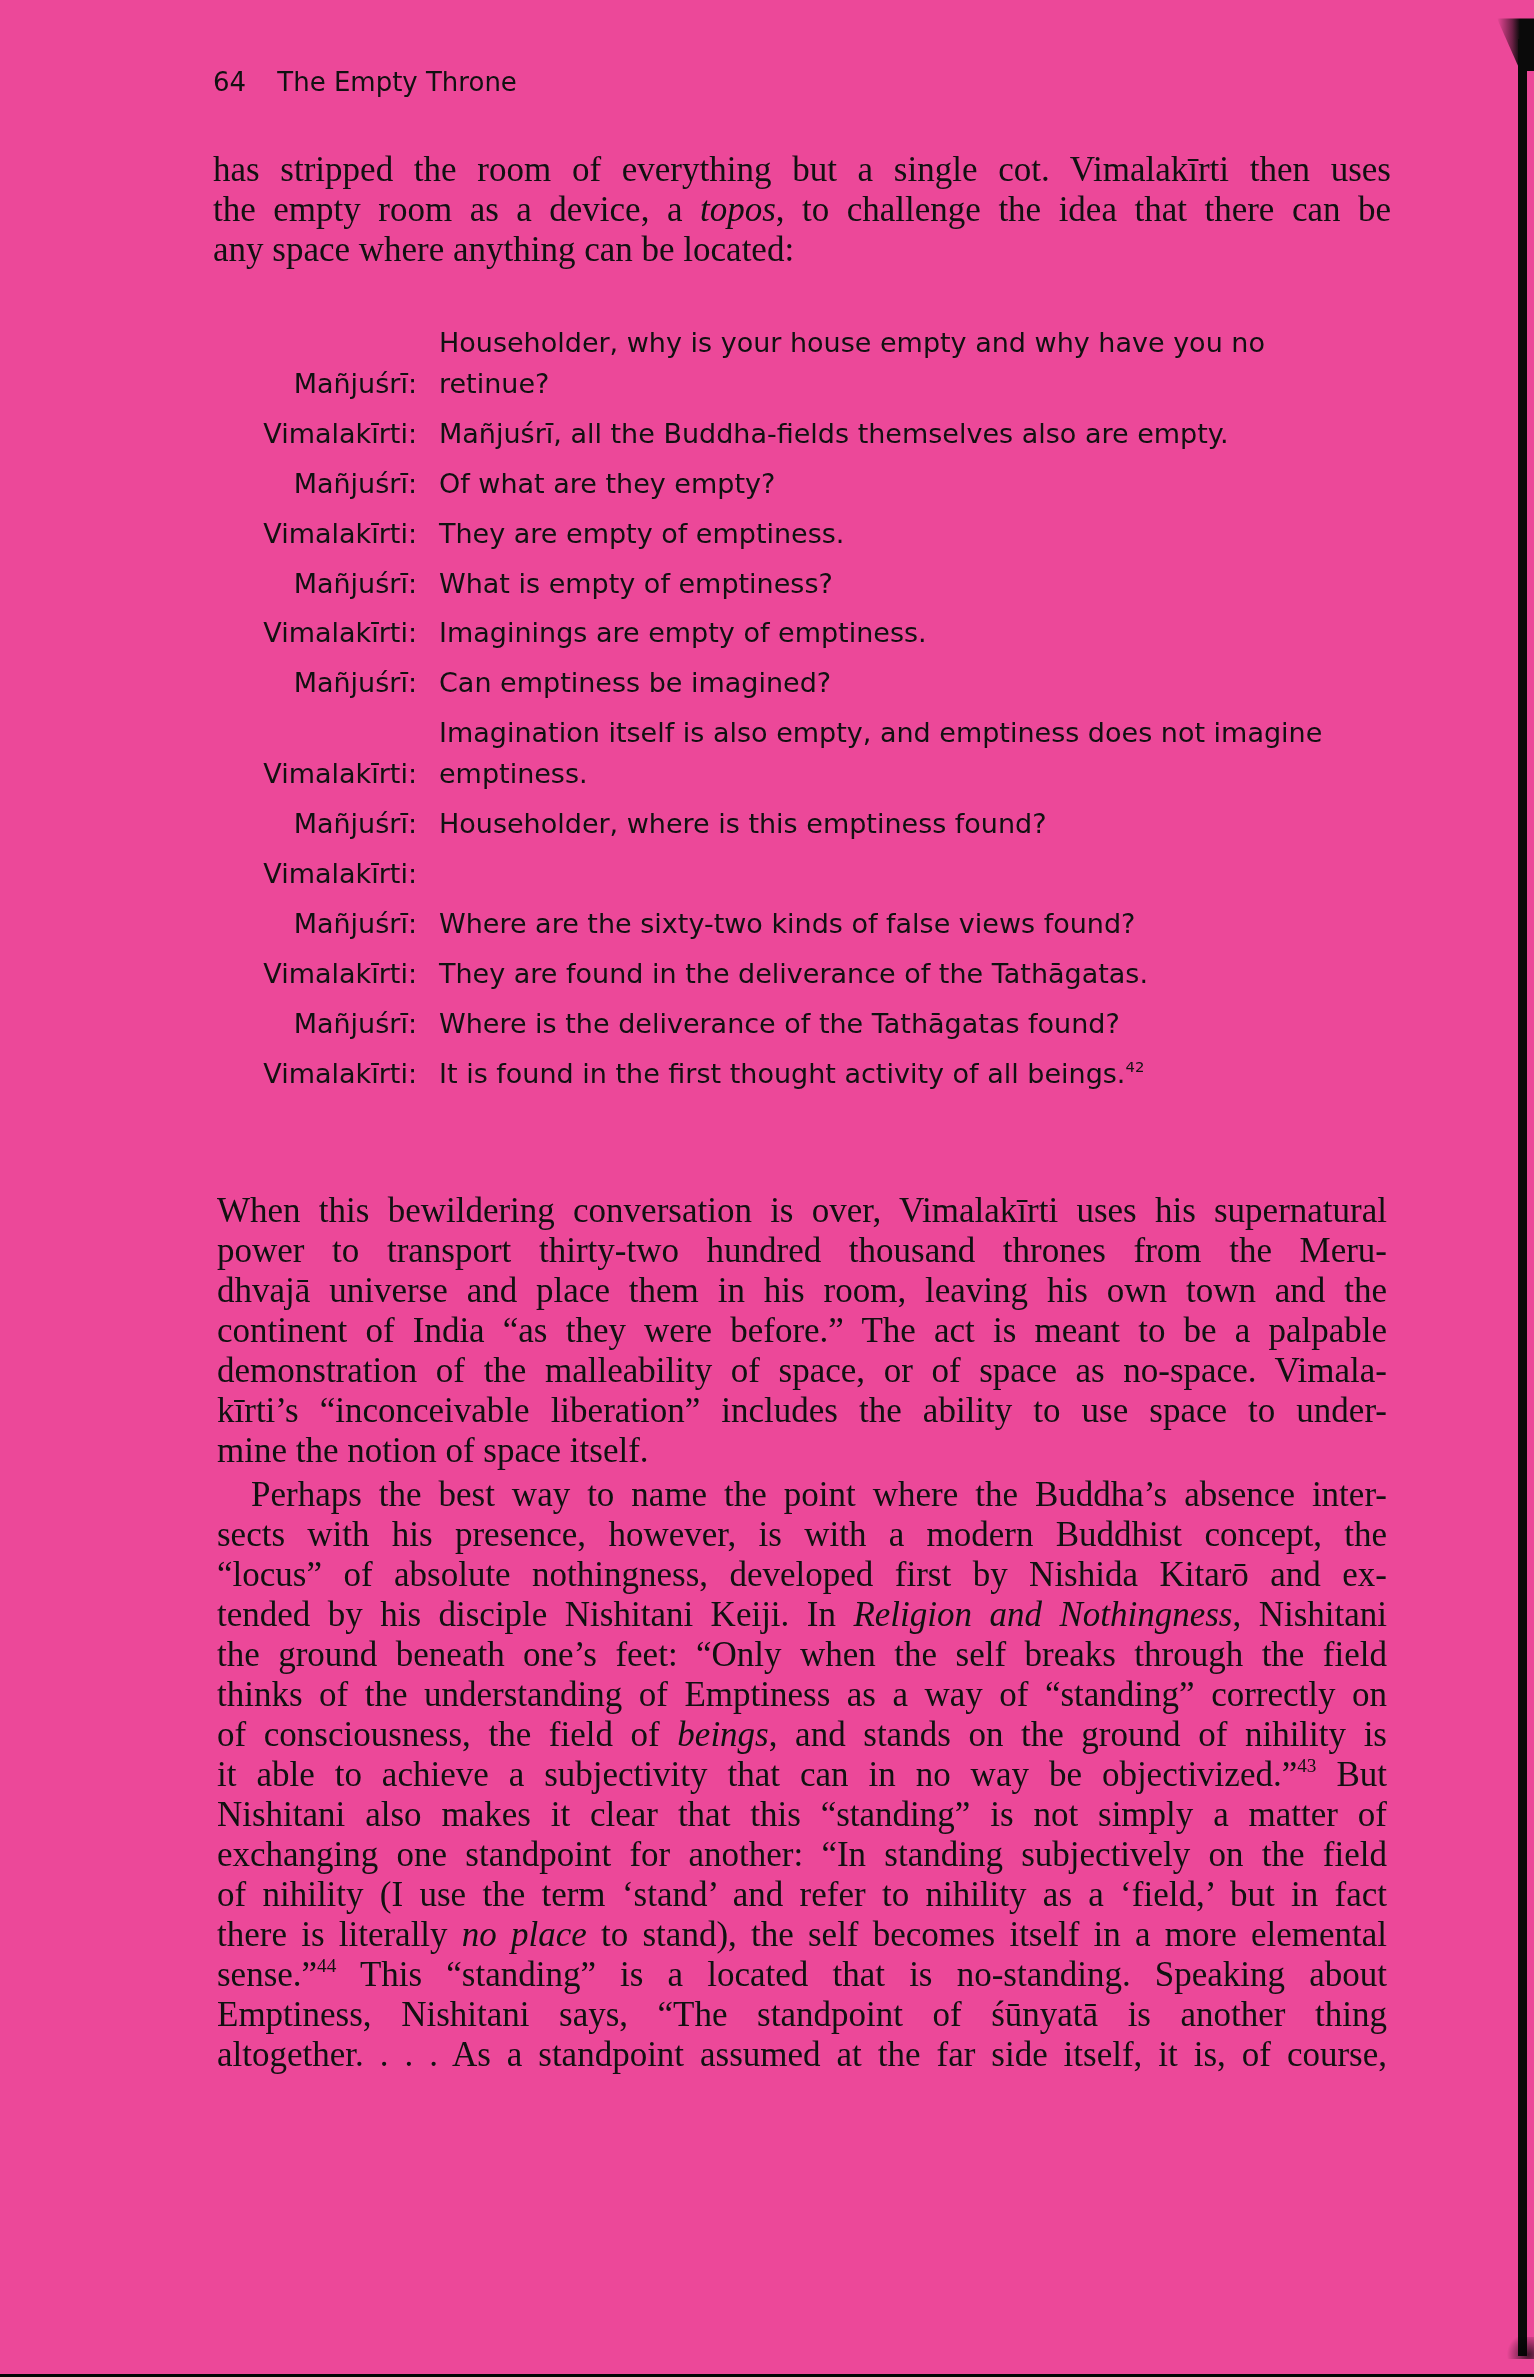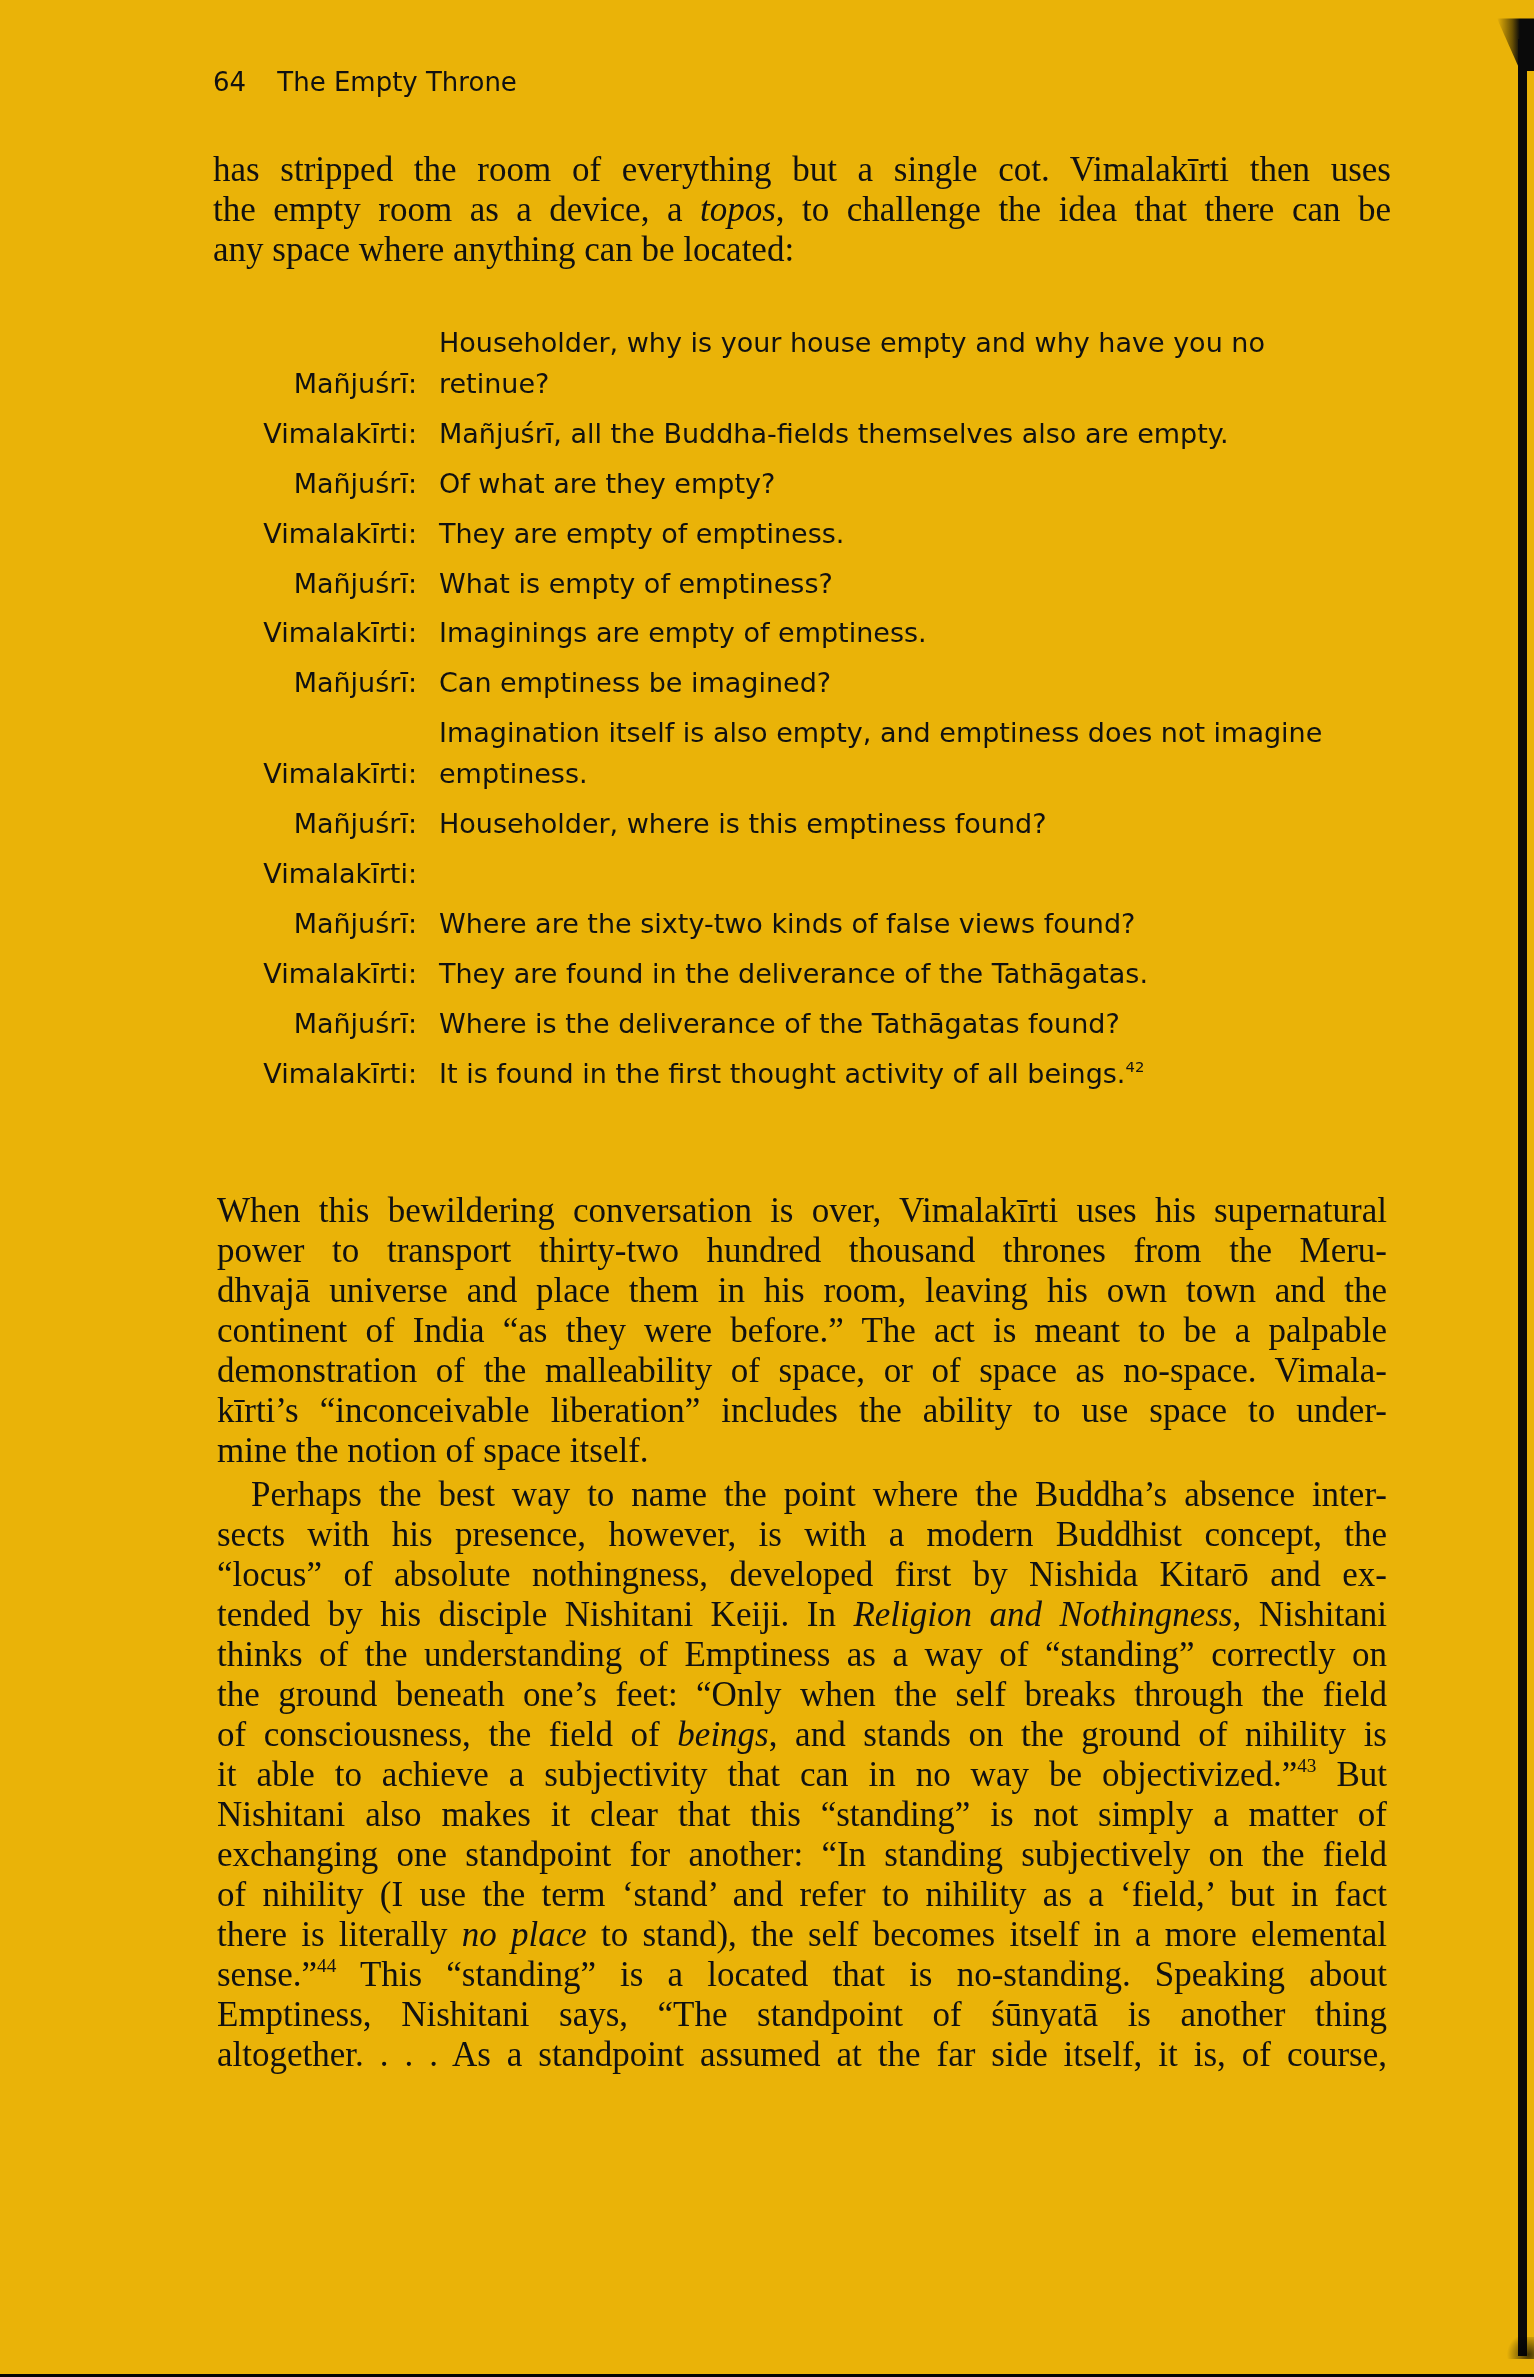--- a/index.html
+++ b/index.html
@@ -1,18 +1,18 @@
 <!DOCTYPE html>
 <html style="font-size:10.5px"><head>
 <meta charset="utf-8">
 <style>
   html, body { margin: 0; padding: 0; background: #ffffff; }
   body { width: 1535px; height: 2377px; position: relative; overflow: hidden; color: #111111; }
 
-  .page { position: absolute; left: 0; top: 0; width: 1535px; height: 2377px; background: #eab308; }
+  .page { position: absolute; left: 0; top: 0; width: 1535px; height: 2377px; background: #ec4899; }
 
   
   .edge-bar { position: absolute; left: 1518px; top: 39px; width: 9.2px; height: 2317px; background: #0a0a0a; }
   .edge-bar-top { position: absolute; left: 1497px; top: 18.4px; width: 38px; height: 53px;
     background: linear-gradient(90deg, rgba(0,0,0,0) 0%, rgba(0,0,0,0.55) 40%, #0a0a0a 60%, #0a0a0a 100%);
     clip-path: polygon(0 0, 100% 0, 100% 100%, 62% 100%); }
   .edge-bar-bottom { position: absolute; left: 1503px; top: 2337px; width: 31.5px; height: 22px;
     background: radial-gradient(circle at 80% 80%, rgba(0,0,0,0.7), rgba(0,0,0,0) 70%); }
   .bottom-rule { position: absolute; left: 0; top: 2374px; width: 1535px; height: 3.9px; background: #050505; }
 
@@ -129,22 +129,22 @@
       <span class="line">continent of India “as they were before.” The act is meant to be a palpable</span>
       <span class="line">demonstration of the malleability of space, or of space as no-space. Vimala-</span>
       <span class="line">kīrti’s “inconceivable liberation” includes the ability to use space to under-</span>
       <span class="line last">mine the notion of space itself.</span>
     </p>
     <p>
       <span class="line" style="padding-left:34px">Perhaps the best way to name the point where the Buddha’s absence inter-</span>
       <span class="line">sects with his presence, however, is with a modern Buddhist concept, the</span>
       <span class="line">“locus” of absolute nothingness, developed first by Nishida Kitarō and ex-</span>
       <span class="line"><span>tended by his disciple Nishitani Keiji. In </span><em>Religion and Nothingness</em><span>, Nishitani</span></span>
+      <span class="line">the ground beneath one’s feet: “Only when the self breaks through the field</span>
       <span class="line">thinks of the understanding of Emptiness as a way of “standing” correctly on</span>
-      <span class="line">the ground beneath one’s feet: “Only when the self breaks through the field</span>
       <span class="line"><span>of consciousness, the field of </span><em>beings</em><span>, and stands on the ground of nihility is</span></span>
       <span class="line"><span>it able to achieve a subjectivity that can in no way be objectivized.”</span><sup class="note">43</sup><span> But</span></span>
       <span class="line">Nishitani also makes it clear that this “standing” is not simply a matter of</span>
       <span class="line">exchanging one standpoint for another: “In standing subjectively on the field</span>
       <span class="line">of nihility (I use the term ‘stand’ and refer to nihility as a ‘field,’ but in fact</span>
       <span class="line"><span>there is literally </span><em>no place</em><span> to stand), the self becomes itself in a more elemental</span></span>
       <span class="line"><span>sense.”</span><sup class="note">44</sup><span> This “standing” is a located that is no-standing. Speaking about</span></span>
       <span class="line">Emptiness, Nishitani says, “The standpoint of śūnyatā is another thing</span>
       <span class="line">altogether. . . . As a standpoint assumed at the far side itself, it is, of course,</span>
     </p>

